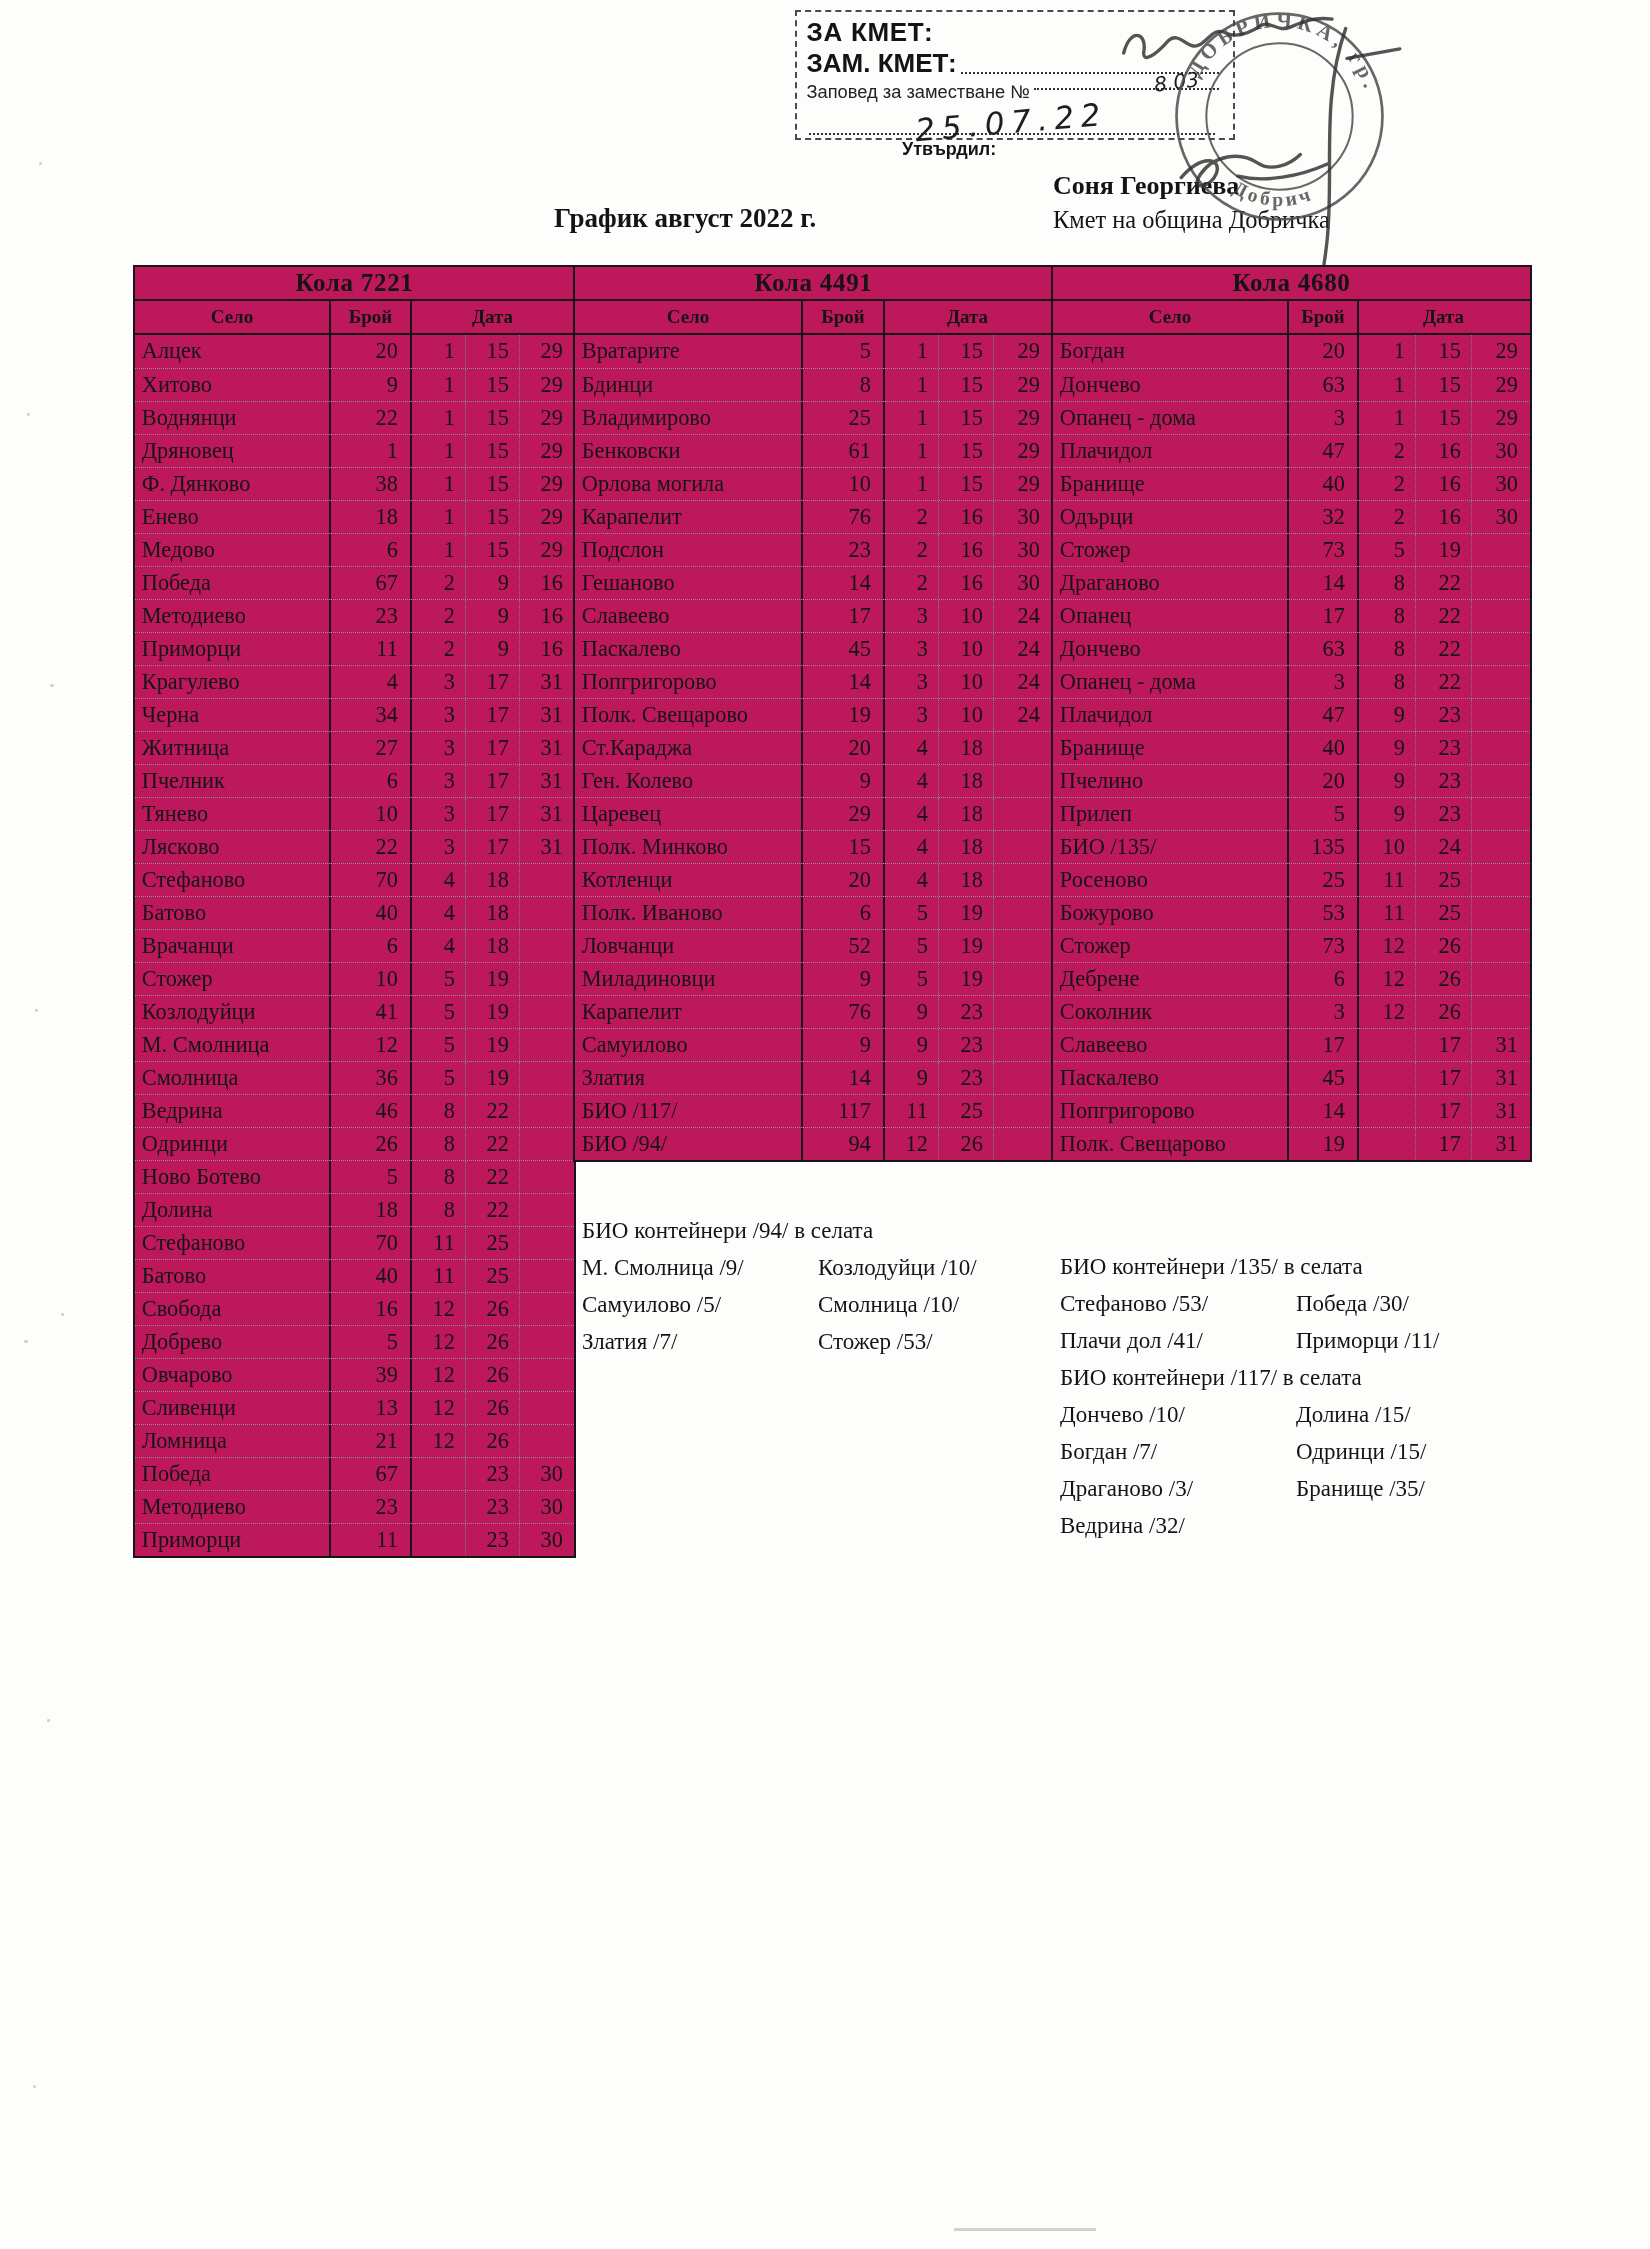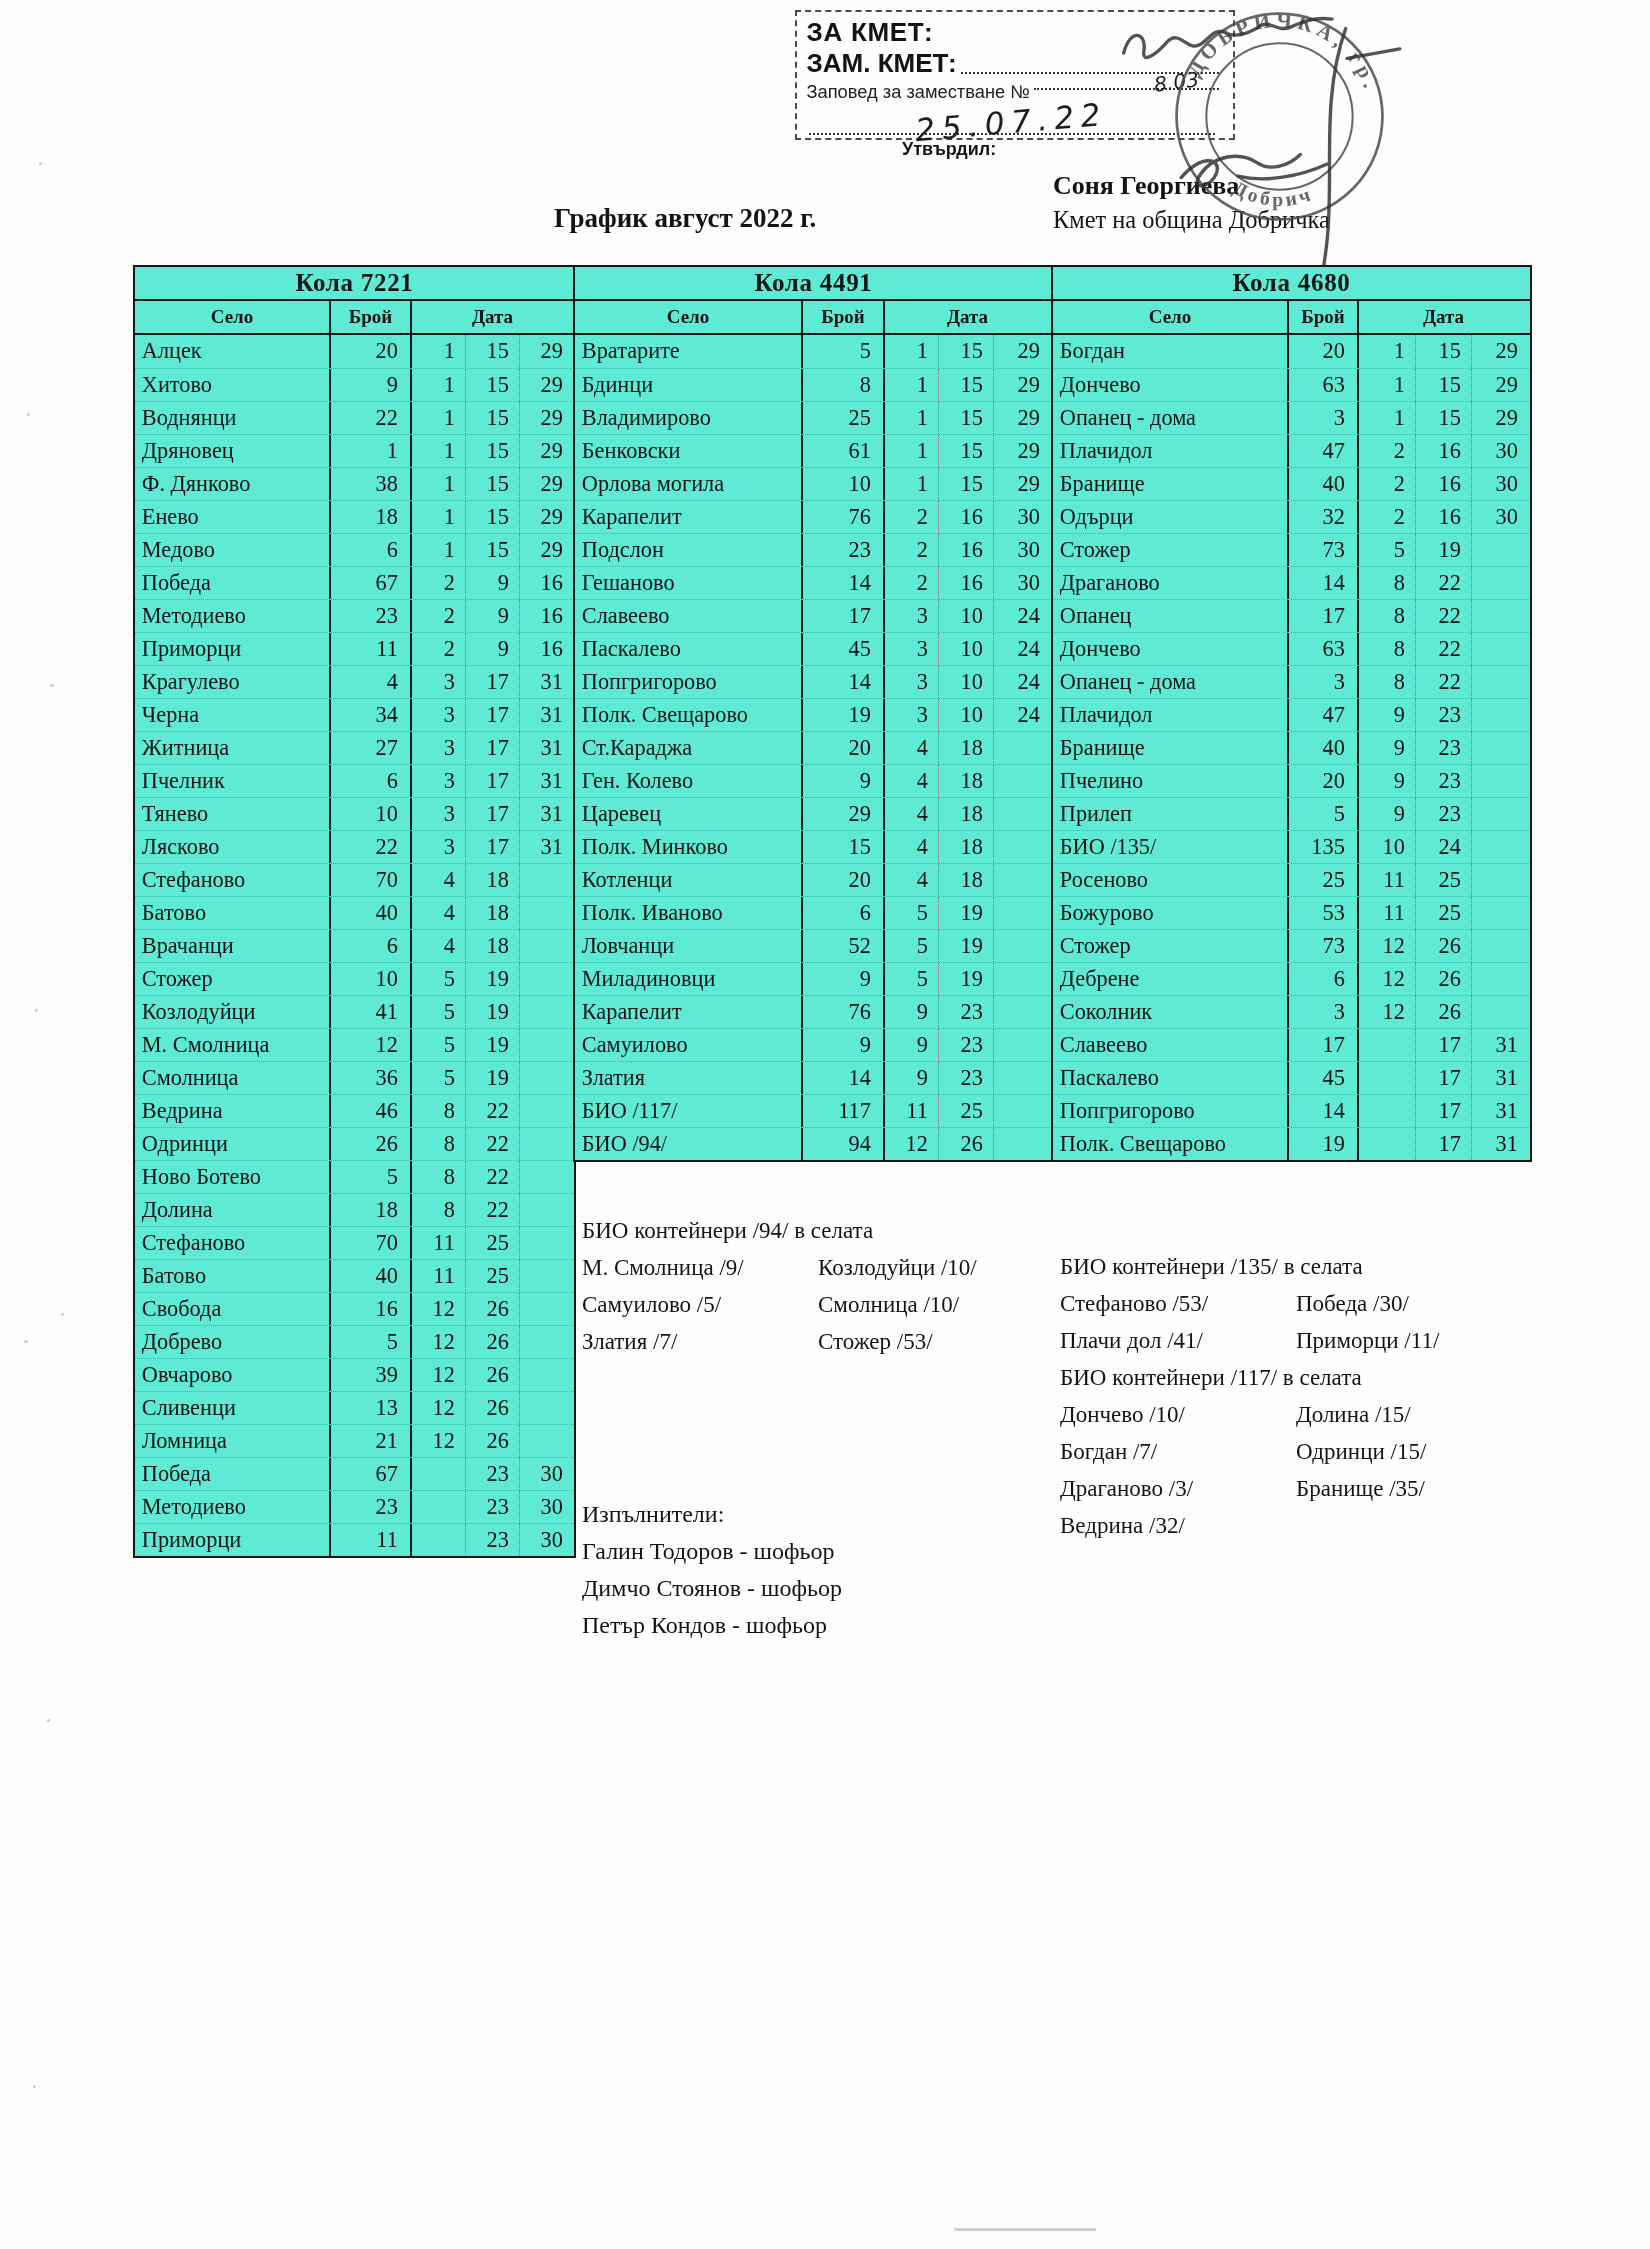--- a/index.html
+++ b/index.html
@@ -25,21 +25,21 @@
             font-family:"Liberation Sans",sans-serif}
   .mayor-name{position:absolute;left:1053px;top:171px;font-size:26px;font-weight:bold}
   .mayor-title{position:absolute;left:1053px;top:206px;font-size:24.4px;}
   .doc-title{position:absolute;left:554px;top:203px;font-size:27px;font-weight:bold}
 
   
   .round-stamp{position:absolute;left:1163px;top:0;width:233px;height:233px;opacity:.85}
   .ink{position:absolute;left:880px;top:0;width:555px;height:420px;pointer-events:none}
 
   
-  .vtable{position:absolute;border:2.7px solid #161616;background:#5eead4;top:265px}
+  .vtable{position:absolute;border:2.7px solid #161616;background:#be185d;top:265px}
   .t1{left:133px;width:443px}
   .t2{left:573px;width:481px}
   .t3{left:1051px;width:481px}
   .ttitle{height:34px;line-height:32.5px;text-align:center;font-weight:bold;font-size:25px;
           border-bottom:2px solid #161616;letter-spacing:0.7px}
   .thead{display:grid;height:34px;border-bottom:2px solid #161616;font-weight:bold;font-size:19px}
   .t1 .thead{grid-template-columns:196px 81px 161px}
   .t2 .thead{grid-template-columns:228px 82px 165px}
   .t3 .thead{grid-template-columns:236px 70px 169px}
   .hc{text-align:center;line-height:32px}
@@ -805,28 +805,20 @@
       <div class="nline">
         <span class="nc1">Драганово /3/</span>
         <span class="nc2">Бранище /35/</span>
       </div>
       <div class="nline">
         <span class="nc1">Ведрина /32/</span>
         <span class="nc2"></span>
       </div>
     </div>
 
-  <div class="executors" style="left:582px;top:1496px">
-    <div>Изпълнители:</div>
-    <div>
-        <div>Галин Тодоров - шофьор</div>
-        <div>Димчо Стоянов - шофьор</div>
-        <div>Петър Кондов - шофьор</div>
-      </div>
-  </div>
 
   <div class="speck" style="left:39px;top:162px;width:3.4px;height:3.4px"></div>
   <div class="speck" style="left:27px;top:413px;width:2.7px;height:2.7px"></div>
   <div class="speck" style="left:50px;top:684px;width:4.1px;height:3.4px"></div>
   <div class="speck" style="left:35px;top:1009px;width:2.7px;height:2.7px"></div>
   <div class="speck" style="left:24.4px;top:1340px;width:3.4px;height:3.4px"></div>
   <div class="speck" style="left:47px;top:1719px;width:2.7px;height:2.7px"></div>
   <div class="speck" style="left:32.5px;top:2085px;width:3.4px;height:3.4px"></div>
   <div class="speck" style="left:61px;top:1313px;width:2.7px;height:2.7px"></div>
   <div class="smear" style="left:954px;top:2228px;width:142px"></div>

